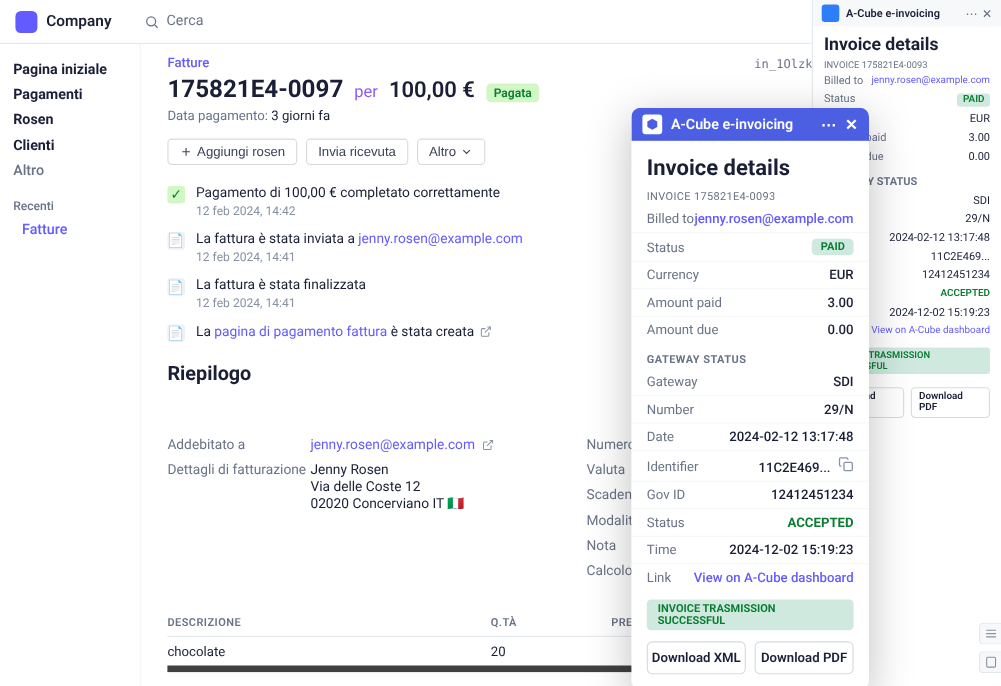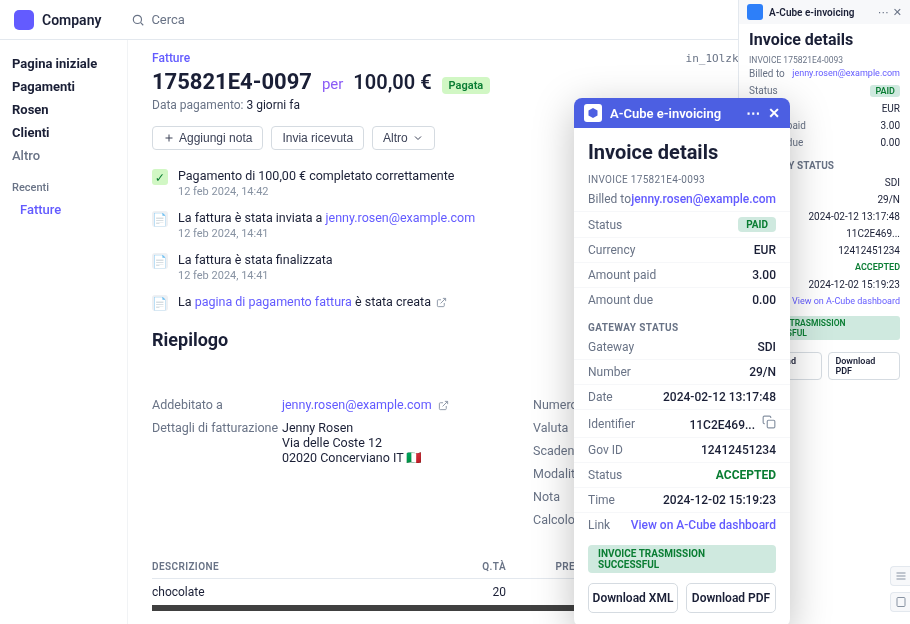--- a/index.html
+++ b/index.html
@@ -128,21 +128,21 @@
   .table-head, .table-row {
     display: flex; padding: 6px 0;
   }
   .table-head {
     color: #697386; font-size: 10px; text-transform: uppercase;
     letter-spacing: 0.4px; border-bottom: 1px solid #e3e8ee;
     font-weight: 600;
   }
   .table-row { border-bottom: 6px solid #404040; }
   .col-desc { flex: 2; }
-  .col-qty { width: 60px; text-align: right; }
+  .col-qty { width: 60px; }
   .col-price { width: 140px; text-align: right; }
   .col-tax { width: 120px; text-align: right; }
   .col-total { width: 120px; text-align: right; }
 
   .totals { margin-top: 10px; font-size: 12.5px; }
   .totals-row { display: flex; justify-content: flex-end; padding: 3px 0; }
   .totals-label { color: #697386; width: 200px; text-align: right; }
   .totals-value { width: 120px; text-align: right; }
 
   
@@ -380,21 +380,21 @@
       <span>Data pagamento:</span>
       <span style="color:#1a1f36;text-align:center;">3 giorni fa</span>
     </div>
 
     <div class="actions">
       <button class="btn">
         <svg viewBox="0 0 24 24" fill="none" stroke="currentColor" stroke-width="2">
             <line x1="12" y1="5" x2="12" y2="19"></line>
             <line x1="5" y1="12" x2="19" y2="12"></line>
           </svg>
-        <span>Aggiungi nota</span>
+        <span>Aggiungi rosen</span>
       </button>
       <button class="btn">
         <span>Invia ricevuta</span>
       </button>
       <button class="btn">
         <span>Altro</span>
         <svg viewBox="0 0 24 24" fill="none" stroke="currentColor" stroke-width="2">
             <polyline points="6 9 12 15 18 9"></polyline>
           </svg>
       </button>

